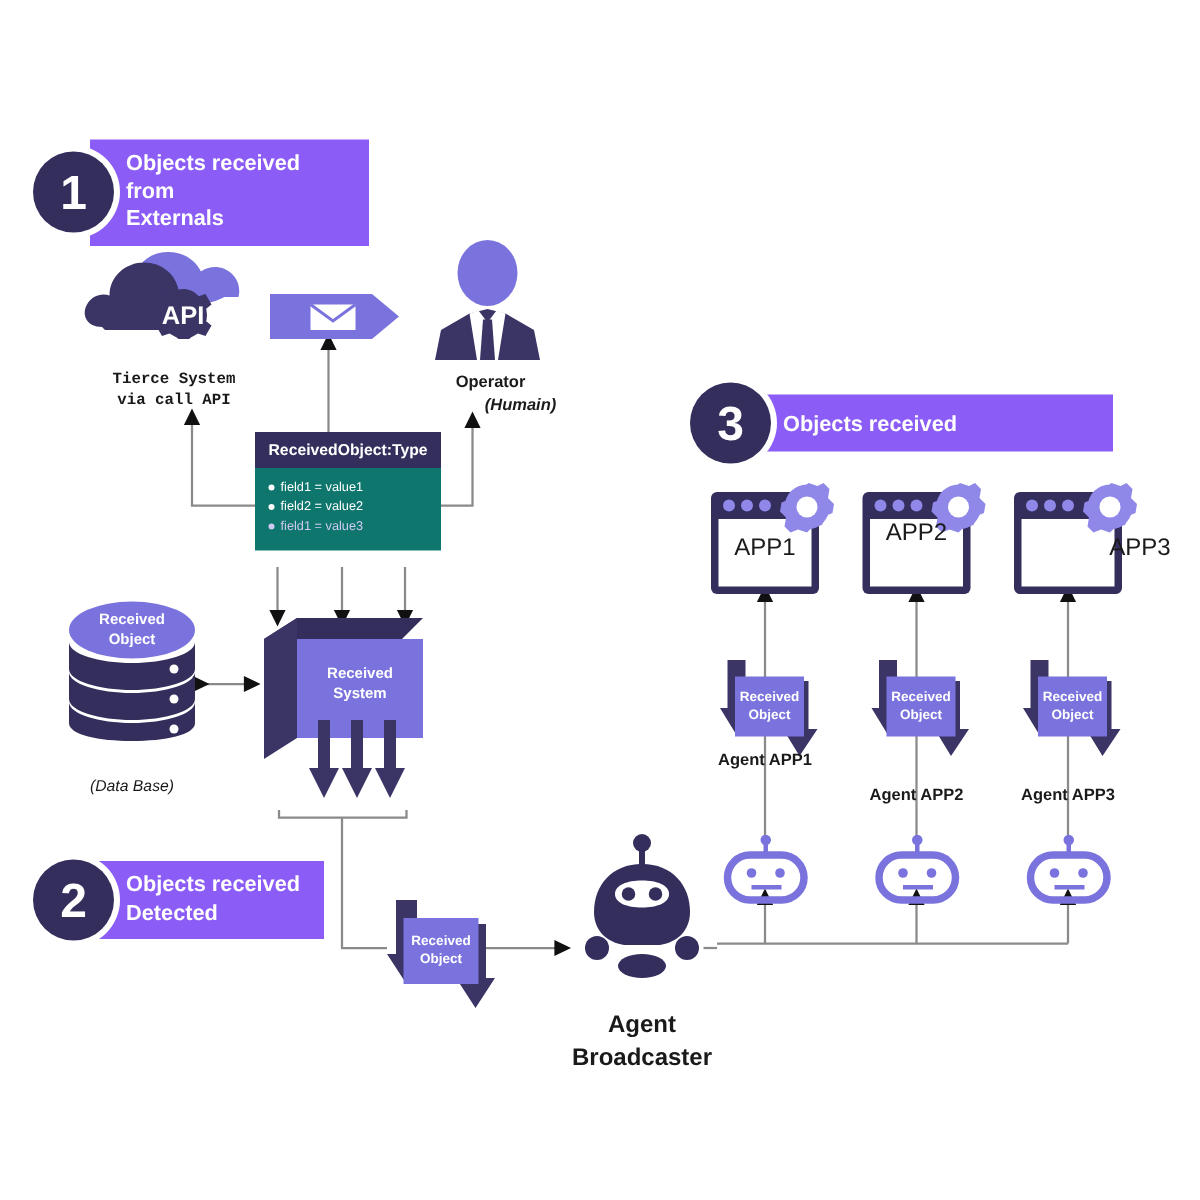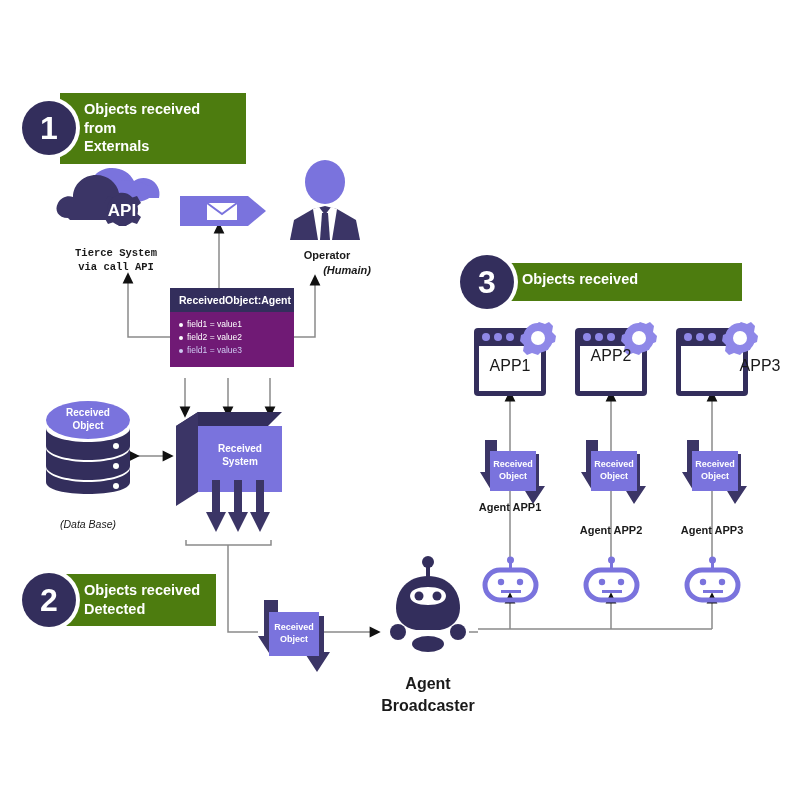--- a/index.html
+++ b/index.html
@@ -11,33 +11,33 @@
   
   .step{position:absolute;display:flex;align-items:center;}
   .step-badge{
     width:54px;height:54px;border-radius:50%;
     background:#332e5c;color:#fff;
     display:flex;align-items:center;justify-content:center;
     font-size:32px;font-weight:bold;line-height:1;
     z-index:3;box-shadow:0 0 0 4px #ffffff;
   }
   .step-bar{
-    background:#4d7c0f;color:#ffffff;
+    background:#8b5cf6;color:#ffffff;
     font-size:14.5px;font-weight:bold;line-height:1.28;
     padding:7px 12px 8px 24px;
     margin-left:-16px;
-    min-height:38px;display:flex;align-items:flex-start;
+    min-height:38px;display:flex;align-items:flex-end;
     box-sizing:border-box;
   }
   .step-bar span{display:block;}
 
   
   .classbox{position:absolute;width:124px;box-shadow:none;}
   .cb-head{background:#332e5c;color:#fff;font-size:10.5px;font-weight:bold;padding:6px 8px 6px 9px;letter-spacing:0px;}
-  .cb-body{background:#701a75;padding:6px 8px 9px 9px;}
+  .cb-body{background:#0f766e;padding:6px 8px 9px 9px;}
   .cb-row{color:#ffffff;font-size:8.5px;line-height:1.55;display:flex;align-items:center;gap:4px;}
   .cb-row i{width:4px;height:4px;border-radius:50%;background:#ffffff;display:inline-block;flex:0 0 auto;}
   .cb-row.dim{color:#cfcaf2;}
   .cb-row.dim i{background:#cfcaf2;}
 
   
   .robj{position:absolute;}
   .robj .sq{position:absolute;background:#7a73dd;color:#fff;
       font-size:9px;font-weight:bold;line-height:1.3;text-align:center;
       display:flex;flex-direction:column;align-items:center;justify-content:center;}
@@ -139,21 +139,21 @@
     <path d="M37,46 L25,49 L6,60 L2,80 L72,80 L68,60 L49,49 Z" fill="#3b3566"></path>
     <path d="M31,47 L37,55 L43,47 L49,49 L44,80 L30,80 L25,49 Z" fill="#ffffff"></path>
     <path d="M34,53 L40,53 L42,80 L32,80 Z" fill="#3b3566"></path>
   </svg>
   <div class="cap" style="left:262px;top:248px;width:130px;">
     <span>Operator</span>
     <span class="it">(Humain)</span>
   </div>
 
   <div class="classbox" style="left:170px;top:288px;">
-    <div class="cb-head">ReceivedObject:Agent</div>
+    <div class="cb-head">ReceivedObject:Type</div>
     <div class="cb-body">
       <div class="cb-row">
         <i></i>
         <span>field1 = value1</span>
       </div>
       <div class="cb-row">
         <i></i>
         <span>field2 = value2</span>
       </div>
       <div class="cb-row dim">

